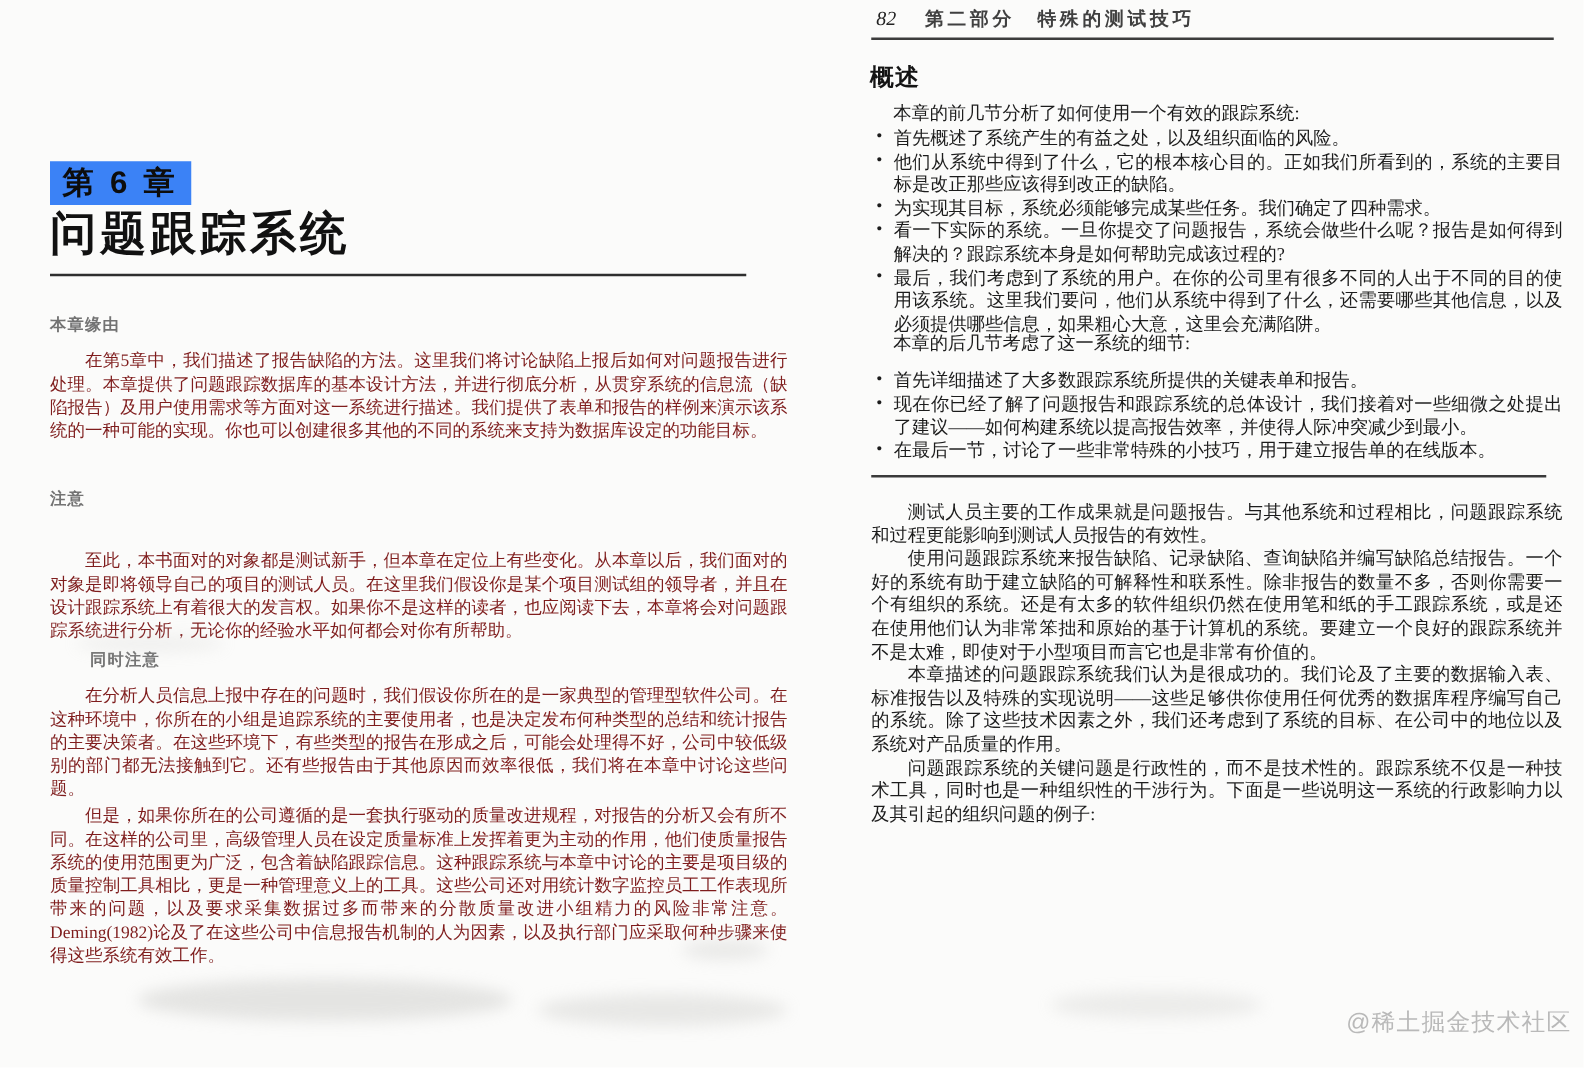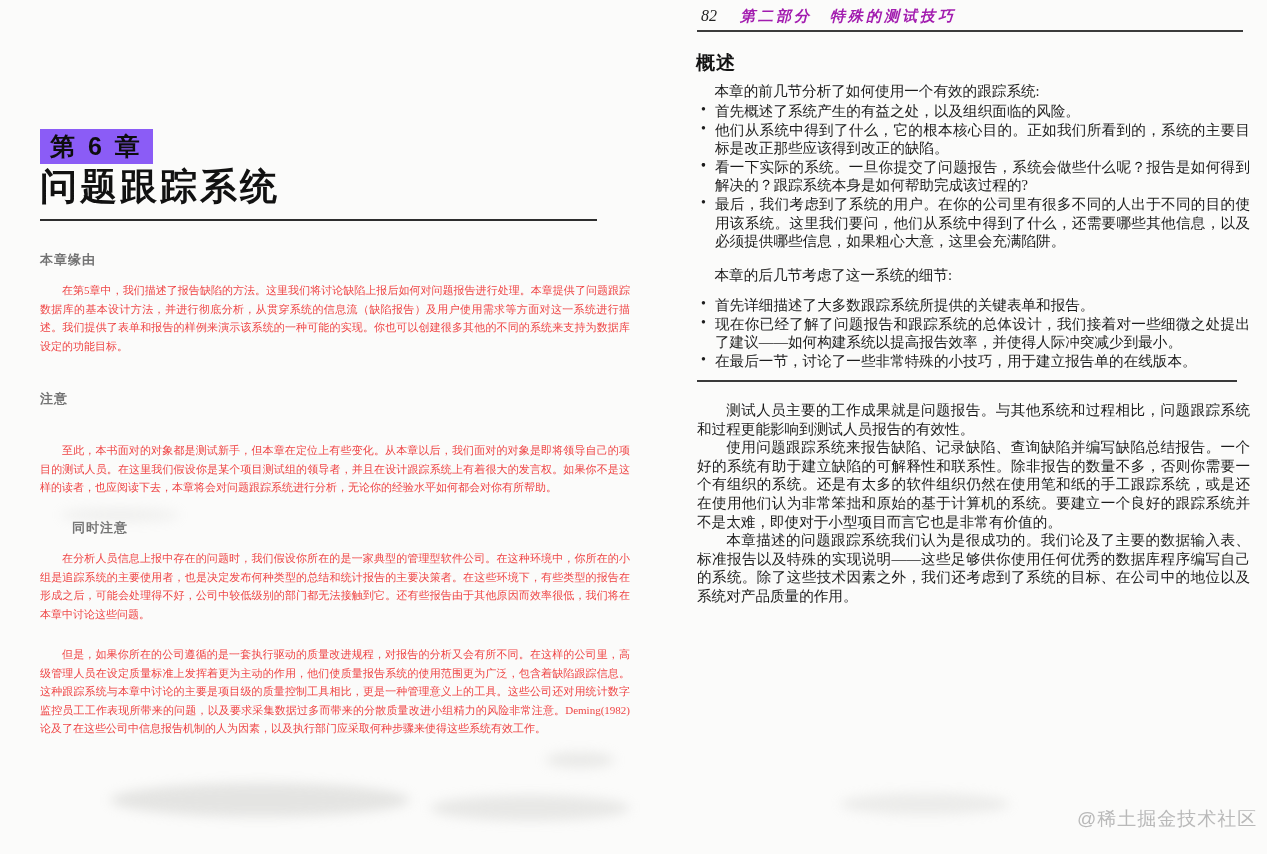--- a/index.html
+++ b/index.html
@@ -8,60 +8,60 @@
     width:1267px;height:854px;
     background:#fbfbfa;
     overflow:hidden;
     color:#1e1e1e;
     font-family:"Liberation Serif","DejaVu Serif",serif;
   }
   .abs{position:absolute;}
   
   .chapter-badge{
     left:40px;top:129px;
-    background:#8b5cf6;color:#0d0d0d;
+    background:#3b82f6;color:#0d0d0d;
     font-family:"Liberation Sans","DejaVu Sans",sans-serif;
     font-weight:bold;font-size:25px;line-height:25px;
     padding:5px 10px;letter-spacing:3px;
   }
   .chapter-title{
     left:40px;top:166px;
     font-family:"Liberation Sans","DejaVu Sans",sans-serif;
     font-weight:bold;font-size:37px;line-height:42px;
     letter-spacing:3px;color:#111;
   }
   .title-rule{left:40px;top:219px;width:557px;height:2px;background:#2e2e2e;}
   .lp-head{
     left:40px;
     font-family:"Liberation Sans","DejaVu Sans",sans-serif;
     font-weight:bold;font-size:13px;line-height:18px;color:#737373;
     letter-spacing:1px;
   }
   .lp-para{
     left:40px;width:590px;
-    font-size:11px;line-height:18.6px;
+    font-size:14px;line-height:18.6px;
     text-align:justify;text-indent:2em;
-    color:#ef4444;
+    color:#7f1d1d;
   }
   .h-benyuan{top:251px;}
   .p-benyuan{top:281px;}
   .h-zhuyi{top:390px;}
   .p-zhuyi{top:441px;}
   .h-tongshi{top:519px;margin-left:32px;}
   .p-tongshi1{top:549px;}
   .p-tongshi2{top:645px;}
   
   .page-number{
     left:701px;top:7px;
     font-style:italic;font-size:16px;line-height:18px;color:#222;
   }
   .running-title{
     left:740px;top:7px;
-    font-style:italic;font-weight:bold;
-    font-size:15px;line-height:18px;letter-spacing:3px;color:#a21caf;
+    font-weight:bold;
+    font-size:15px;line-height:18px;letter-spacing:3px;color:#404040;
   }
   .header-rule{left:697px;top:30px;width:546px;height:2px;background:#3c3c3c;}
   .h-gaishu{
     left:696px;top:52px;
     font-family:"Liberation Sans","DejaVu Sans",sans-serif;
     font-weight:bold;font-size:19px;line-height:22px;color:#141414;
     letter-spacing:1px;
   }
   .rp-text{font-size:14.6px;line-height:18.6px;color:#1c1c1c;text-align:justify;}
   .intro-line{left:697px;width:553px;top:82px;text-indent:1.2em;}
@@ -121,20 +121,21 @@
     <li>
       <span class="marker">•</span>
       <span>首先概述了系统产生的有益之处，以及组织面临的风险。</span>
     </li>
     <li>
       <span class="marker">•</span>
       <span>他们从系统中得到了什么，它的根本核心目的。正如我们所看到的，系统的主要目标是改正那些应该得到改正的缺陷。</span>
     </li>
     <li>
       <span class="marker">•</span>
+      <span>为实现其目标，系统必须能够完成某些任务。我们确定了四种需求。</span>
     </li>
     <li>
       <span class="marker">•</span>
       <span>看一下实际的系统。一旦你提交了问题报告，系统会做些什么呢？报告是如何得到解决的？跟踪系统本身是如何帮助完成该过程的?</span>
     </li>
     <li>
       <span class="marker">•</span>
       <span>最后，我们考虑到了系统的用户。在你的公司里有很多不同的人出于不同的目的使用该系统。这里我们要问，他们从系统中得到了什么，还需要哪些其他信息，以及必须提供哪些信息，如果粗心大意，这里会充满陷阱。</span>
     </li>
   </ul>
@@ -155,20 +156,21 @@
       <span>在最后一节，讨论了一些非常特殊的小技巧，用于建立报告单的在线版本。</span>
     </li>
   </ul>
 
   <div class="abs section-rule"></div>
 
   <div class="abs rp-text rp-paras">
     <p>测试人员主要的工作成果就是问题报告。与其他系统和过程相比，问题跟踪系统和过程更能影响到测试人员报告的有效性。</p>
     <p>使用问题跟踪系统来报告缺陷、记录缺陷、查询缺陷并编写缺陷总结报告。一个好的系统有助于建立缺陷的可解释性和联系性。除非报告的数量不多，否则你需要一个有组织的系统。还是有太多的软件组织仍然在使用笔和纸的手工跟踪系统，或是还在使用他们认为非常笨拙和原始的基于计算机的系统。要建立一个良好的跟踪系统并不是太难，即使对于小型项目而言它也是非常有价值的。</p>
     <p>本章描述的问题跟踪系统我们认为是很成功的。我们论及了主要的数据输入表、标准报告以及特殊的实现说明——这些足够供你使用任何优秀的数据库程序编写自己的系统。除了这些技术因素之外，我们还考虑到了系统的目标、在公司中的地位以及系统对产品质量的作用。</p>
+    <p>问题跟踪系统的关键问题是行政性的，而不是技术性的。跟踪系统不仅是一种技术工具，同时也是一种组织性的干涉行为。下面是一些说明这一系统的行政影响力以及其引起的组织问题的例子:</p>
   </div>
 
   <div class="abs smudge sm1"></div>
   <div class="abs smudge sm2"></div>
   <div class="abs smudge sm3"></div>
   <div class="abs smudge sm4"></div>
   <div class="abs smudge sm5"></div>
 
   <div class="abs watermark">@稀土掘金技术社区</div>
 

